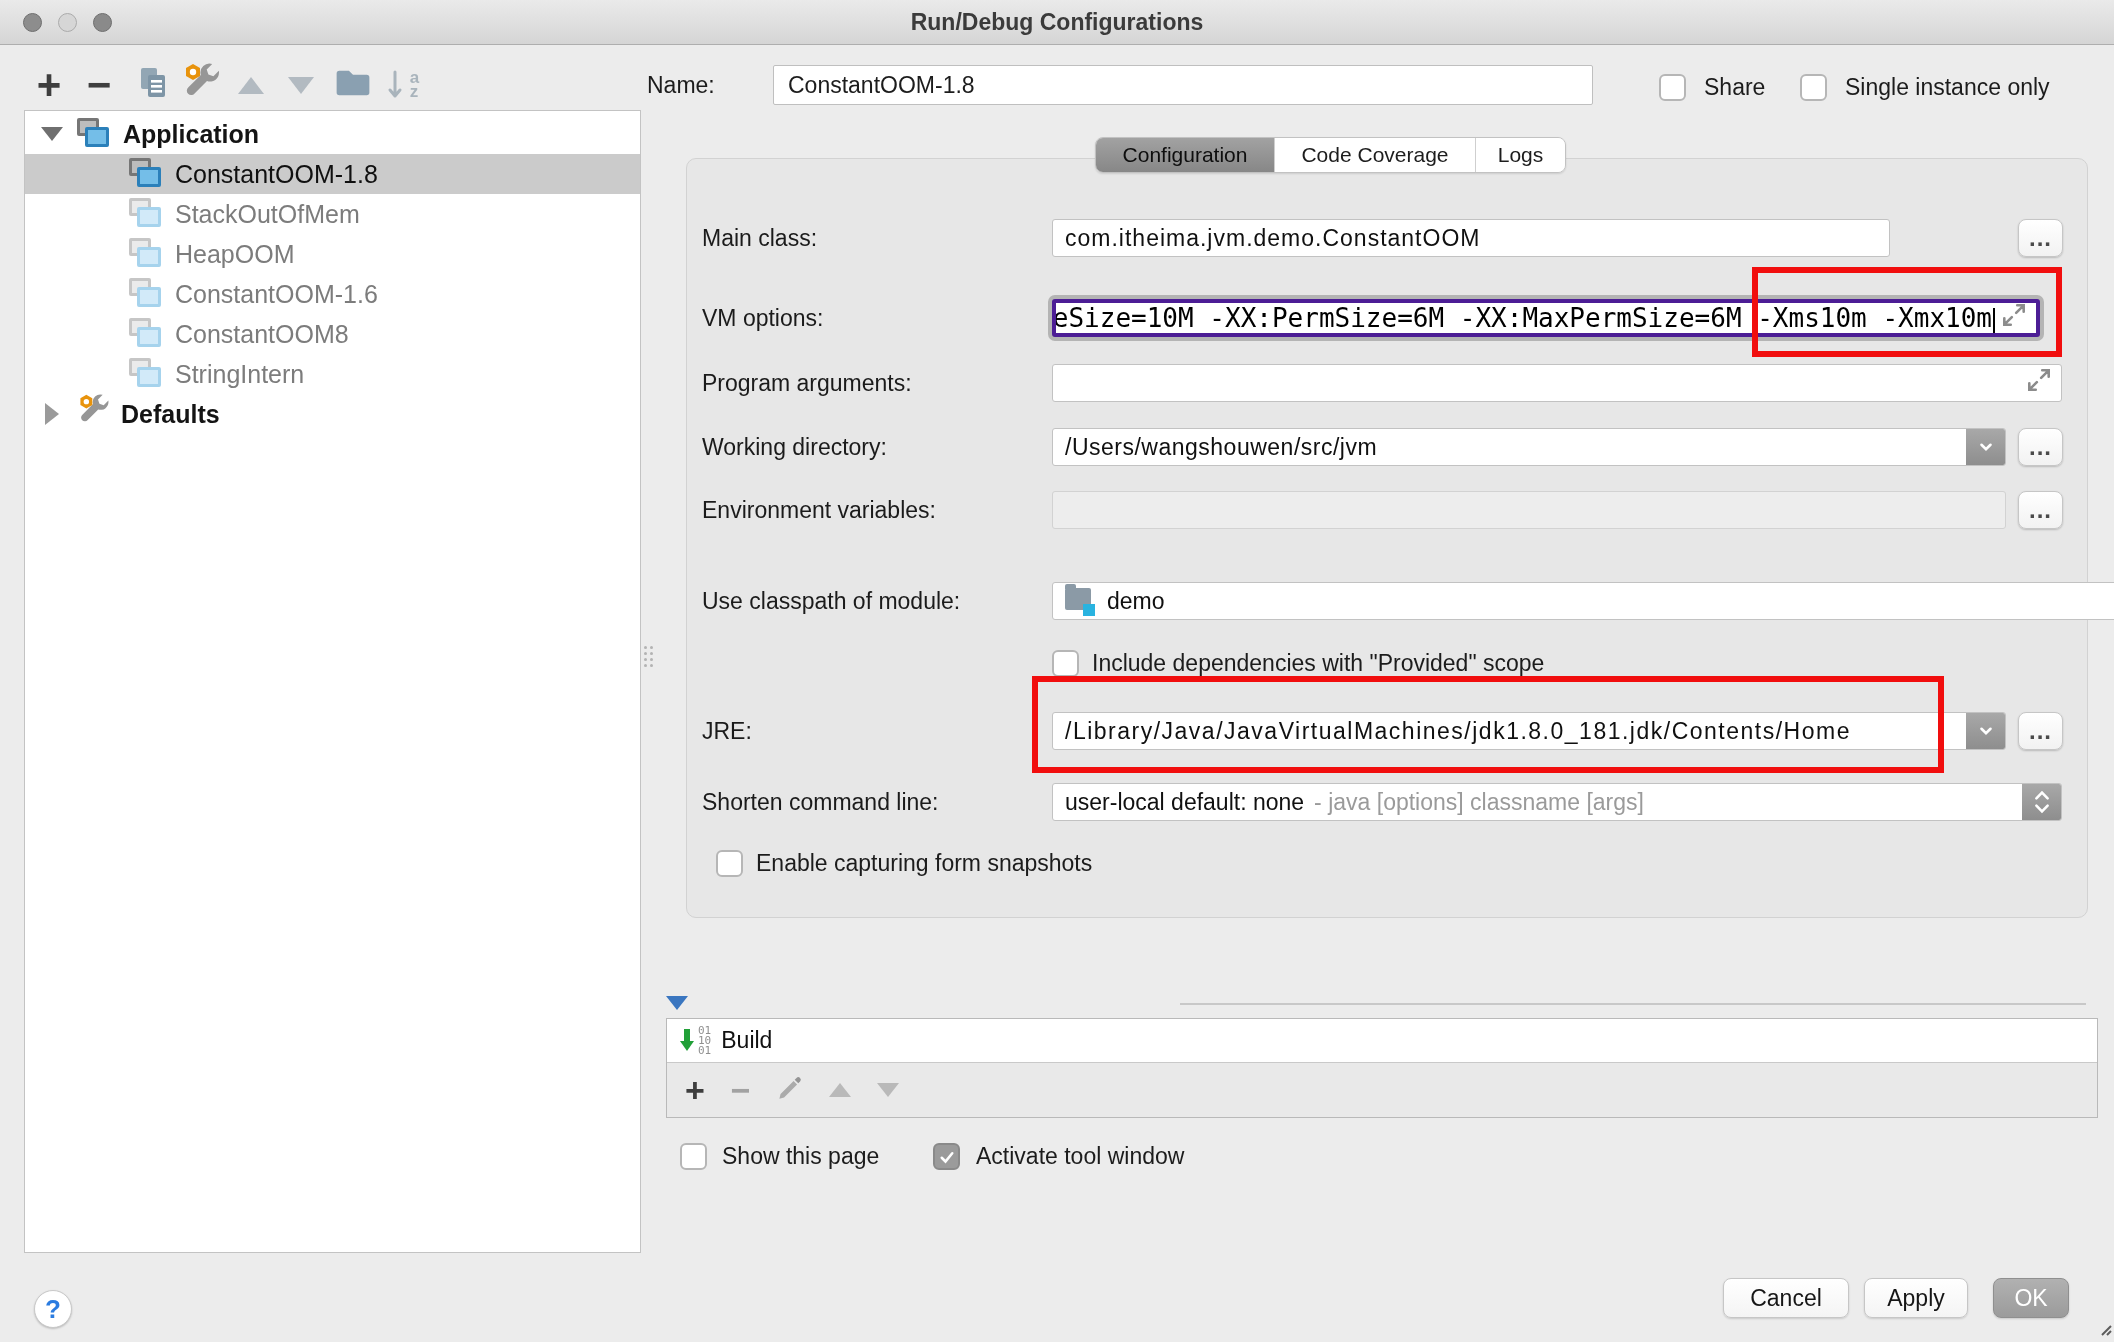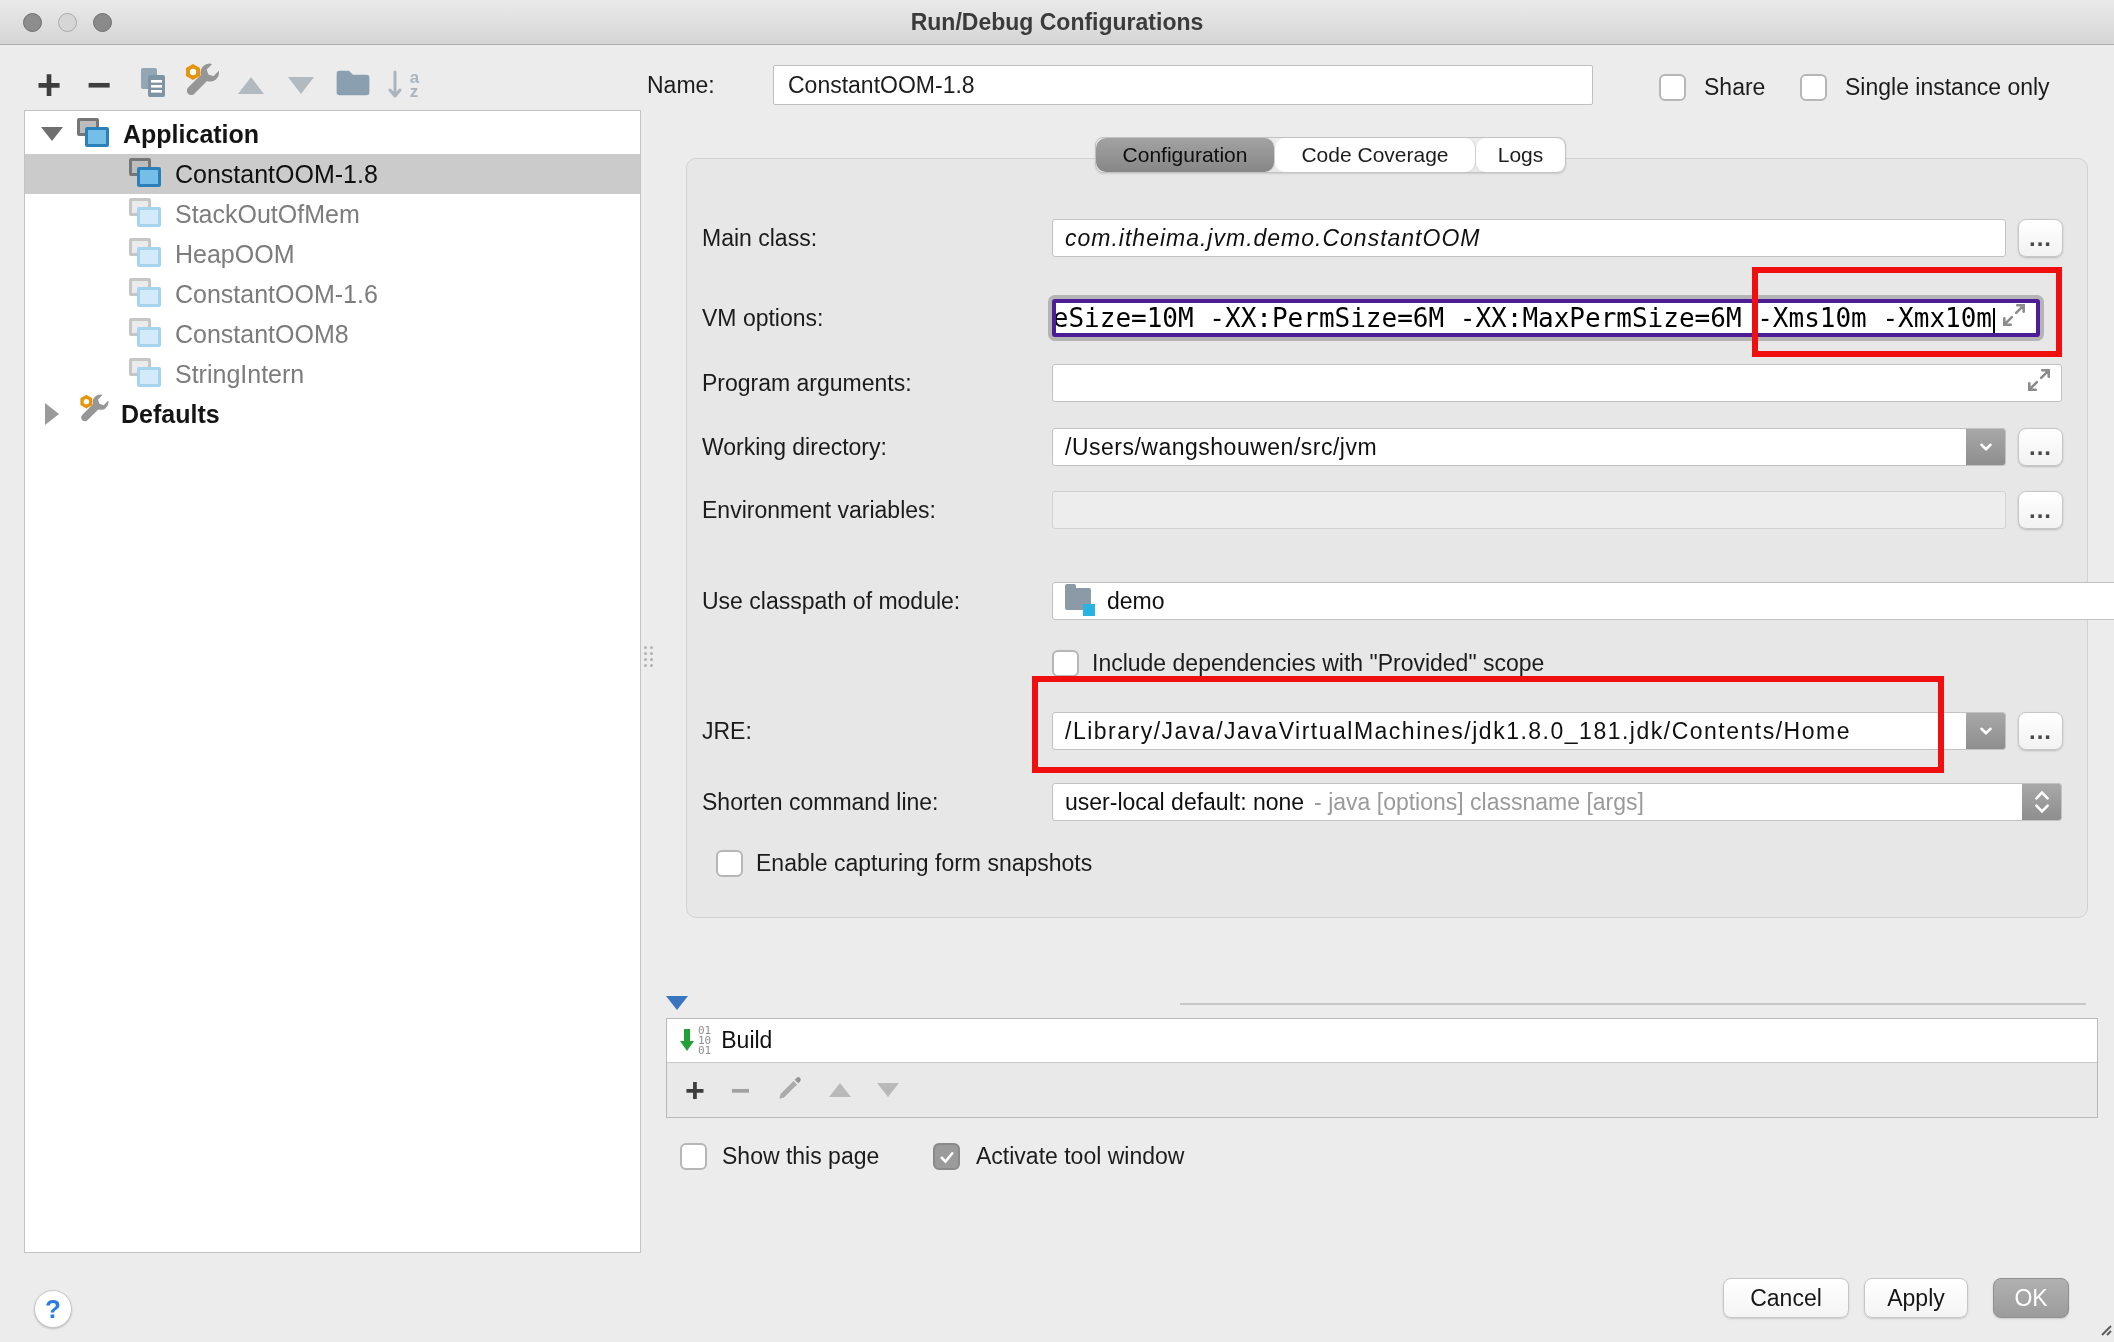--- a/index.html
+++ b/index.html
@@ -59,21 +59,21 @@
   .cb{position:absolute;width:27px;height:27px;background:#fff;border:2px solid #b6b6b6;
       border-radius:6px;box-sizing:border-box;}
   .cb.checked{background:#9b9b9b;border-color:#8a8a8a;display:flex;align-items:center;justify-content:center;}
   .cblabel{position:absolute;height:28px;line-height:28px;font-size:23px;}
 
   
   .tabs{position:absolute;left:1095px;top:137px;height:36px;display:flex;border-radius:8px;
         overflow:hidden;border:1px solid #c2c2c2;box-sizing:border-box;z-index:5;
         box-shadow:0 1px 2px rgba(0,0,0,.12);}
   .tab{display:flex;align-items:center;justify-content:center;font-size:21px;background:#fff;
-       color:#1d1d1d;border-right:1px solid #cfcfcf;border-radius:10px;}
+       color:#1d1d1d;border-right:1px solid #cfcfcf;}
   .tab:last-child{border-right:none;}
   .tab.active{background:linear-gradient(#a2a2a2,#878787);color:#0e0e0e;}
 
   
   .panel{position:absolute;left:686px;top:158px;width:1402px;height:760px;background:#e7e7e7;
          border:1px solid #d2d2d2;border-radius:10px;box-sizing:border-box;}
 
   .flabel{position:absolute;left:702px;height:38px;line-height:38px;font-size:23px;color:#1b1b1b;}
   .ffield{position:absolute;left:1052px;height:38px;box-sizing:border-box;background:#fff;
           border:1px solid #c2c2c2;border-radius:3px;font-size:23px;color:#101010;
@@ -283,21 +283,21 @@
 
   <div class="panel"></div>
 
   <div class="tabs">
     <div class="tab active" style="width:178px">Configuration</div>
     <div class="tab" style="width:200px">Code Coverage</div>
     <div class="tab" style="width:89px">Logs</div>
   </div>
 
   <div class="flabel" style="top:219px">Main class:</div>
-  <div class="ffield" style="top:219px;width:954px;letter-spacing:1px;font-style:italic;">
+  <div class="ffield" style="top:219px;width:838px;letter-spacing:1px;">
     <span>com.itheima.jvm.demo.ConstantOOM</span>
   </div>
   <div class="more-btn" style="top:219px">
     <span>...</span>
   </div>
 
   <div class="flabel" style="top:299px">VM options:</div>
   <div class="ffield" style="top:299px;width:988px;border:4px solid #4c1d95;box-shadow:0 0 0 4px #b4b4b4;">
     <span class="vm-text">eSize=10M -XX:PermSize=6M -XX:MaxPermSize=6M -Xms10m -Xmx10m</span>
     <span class="caret"></span>

